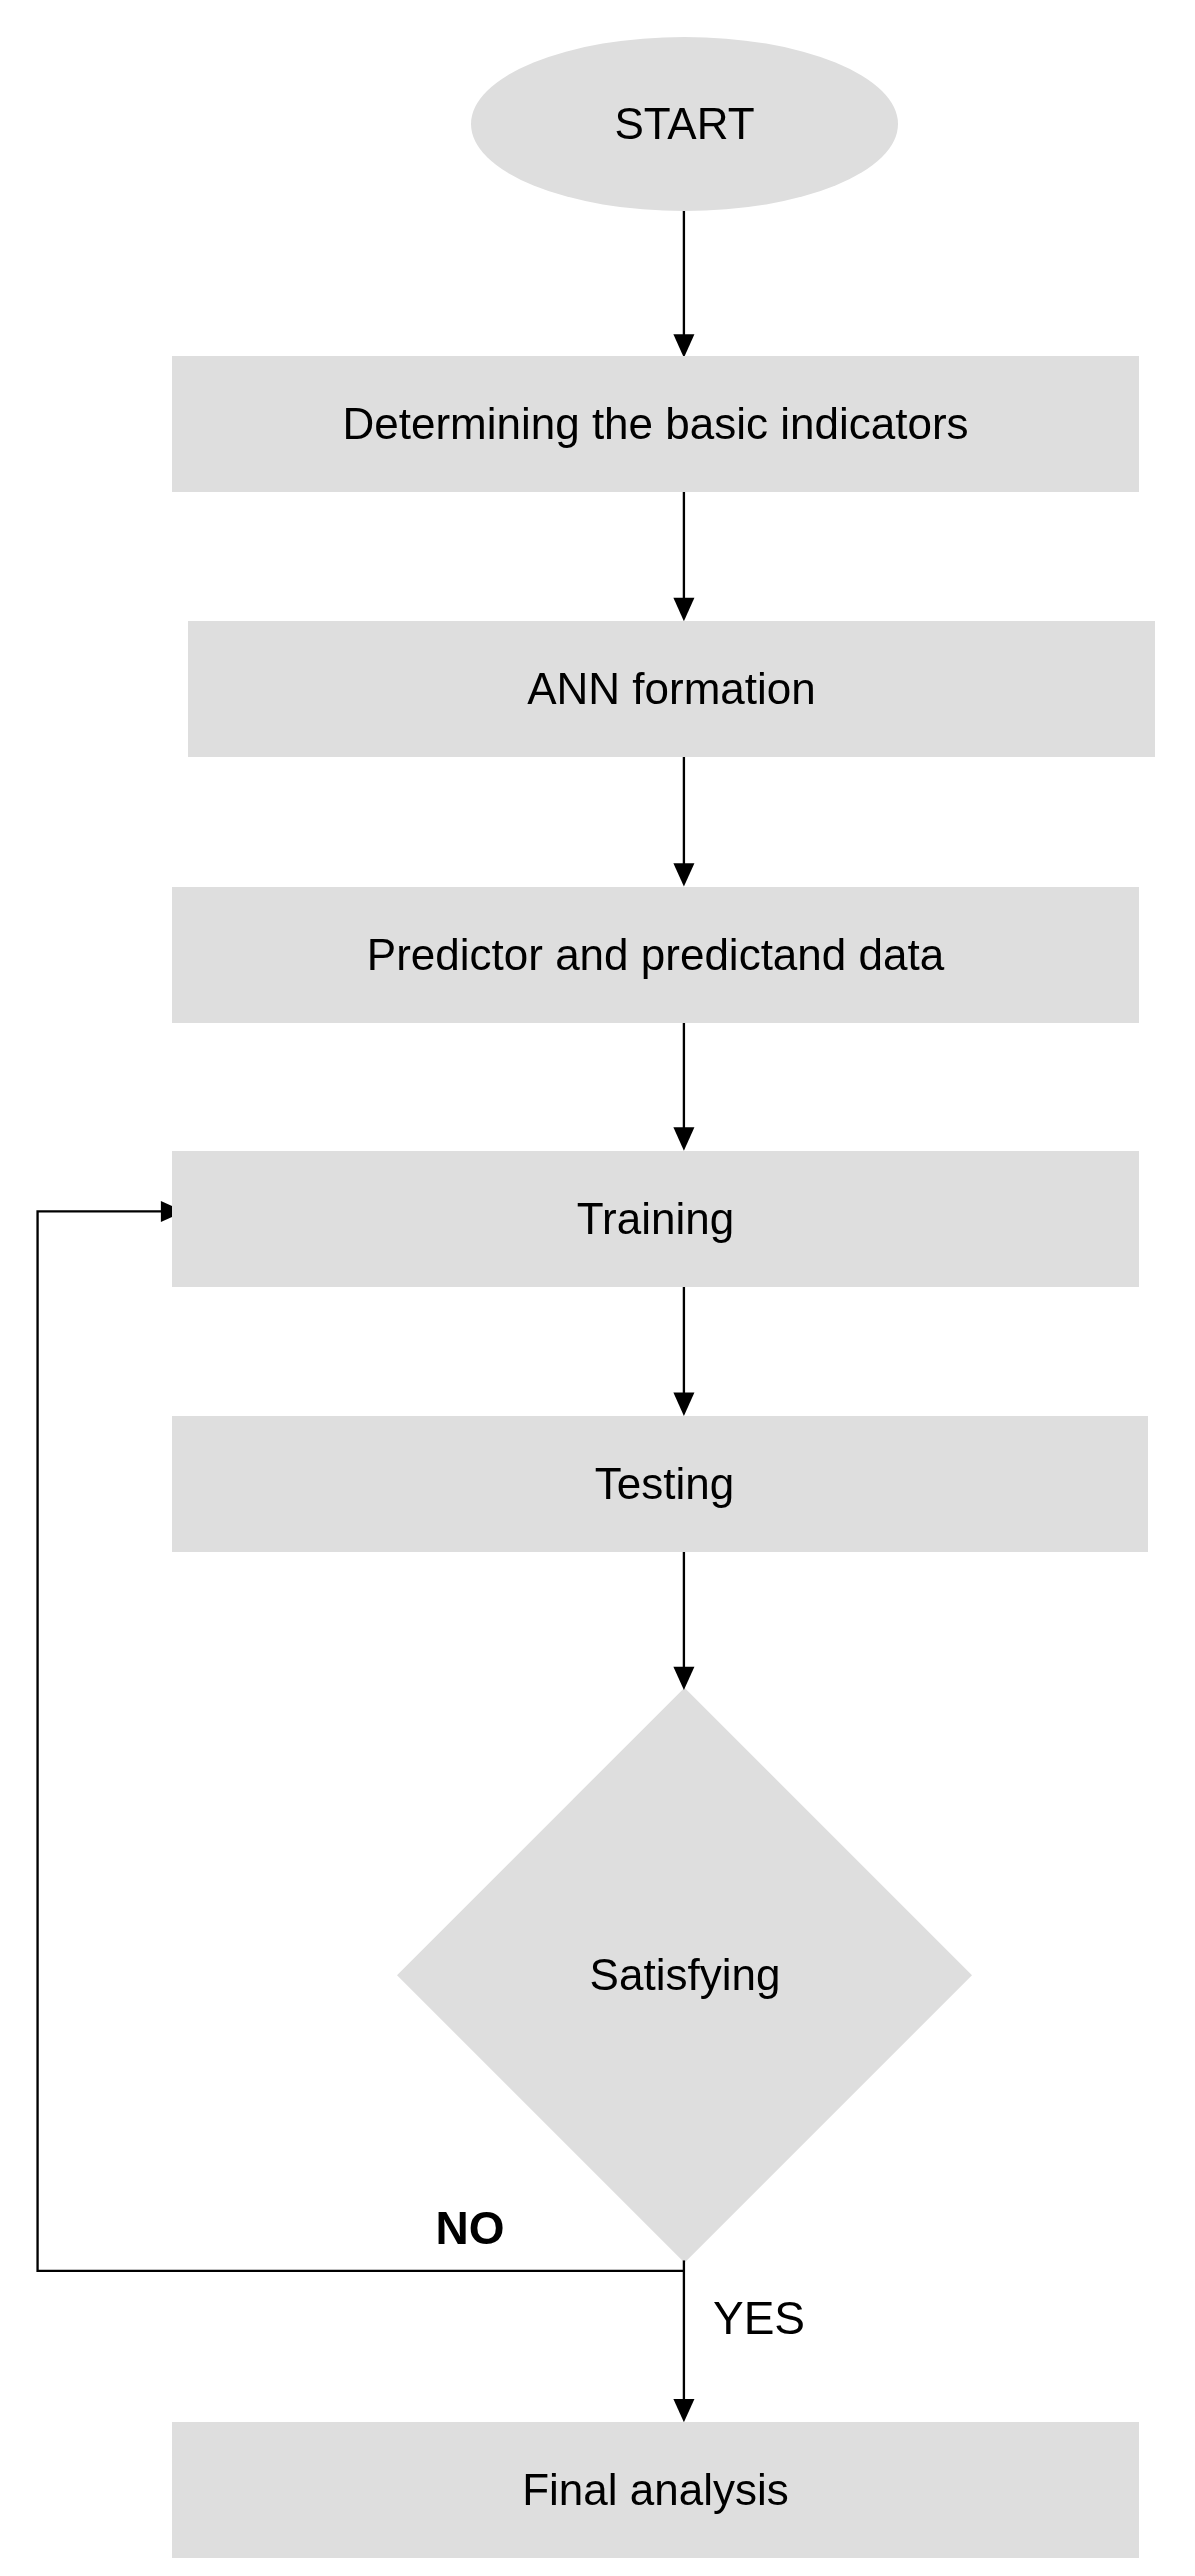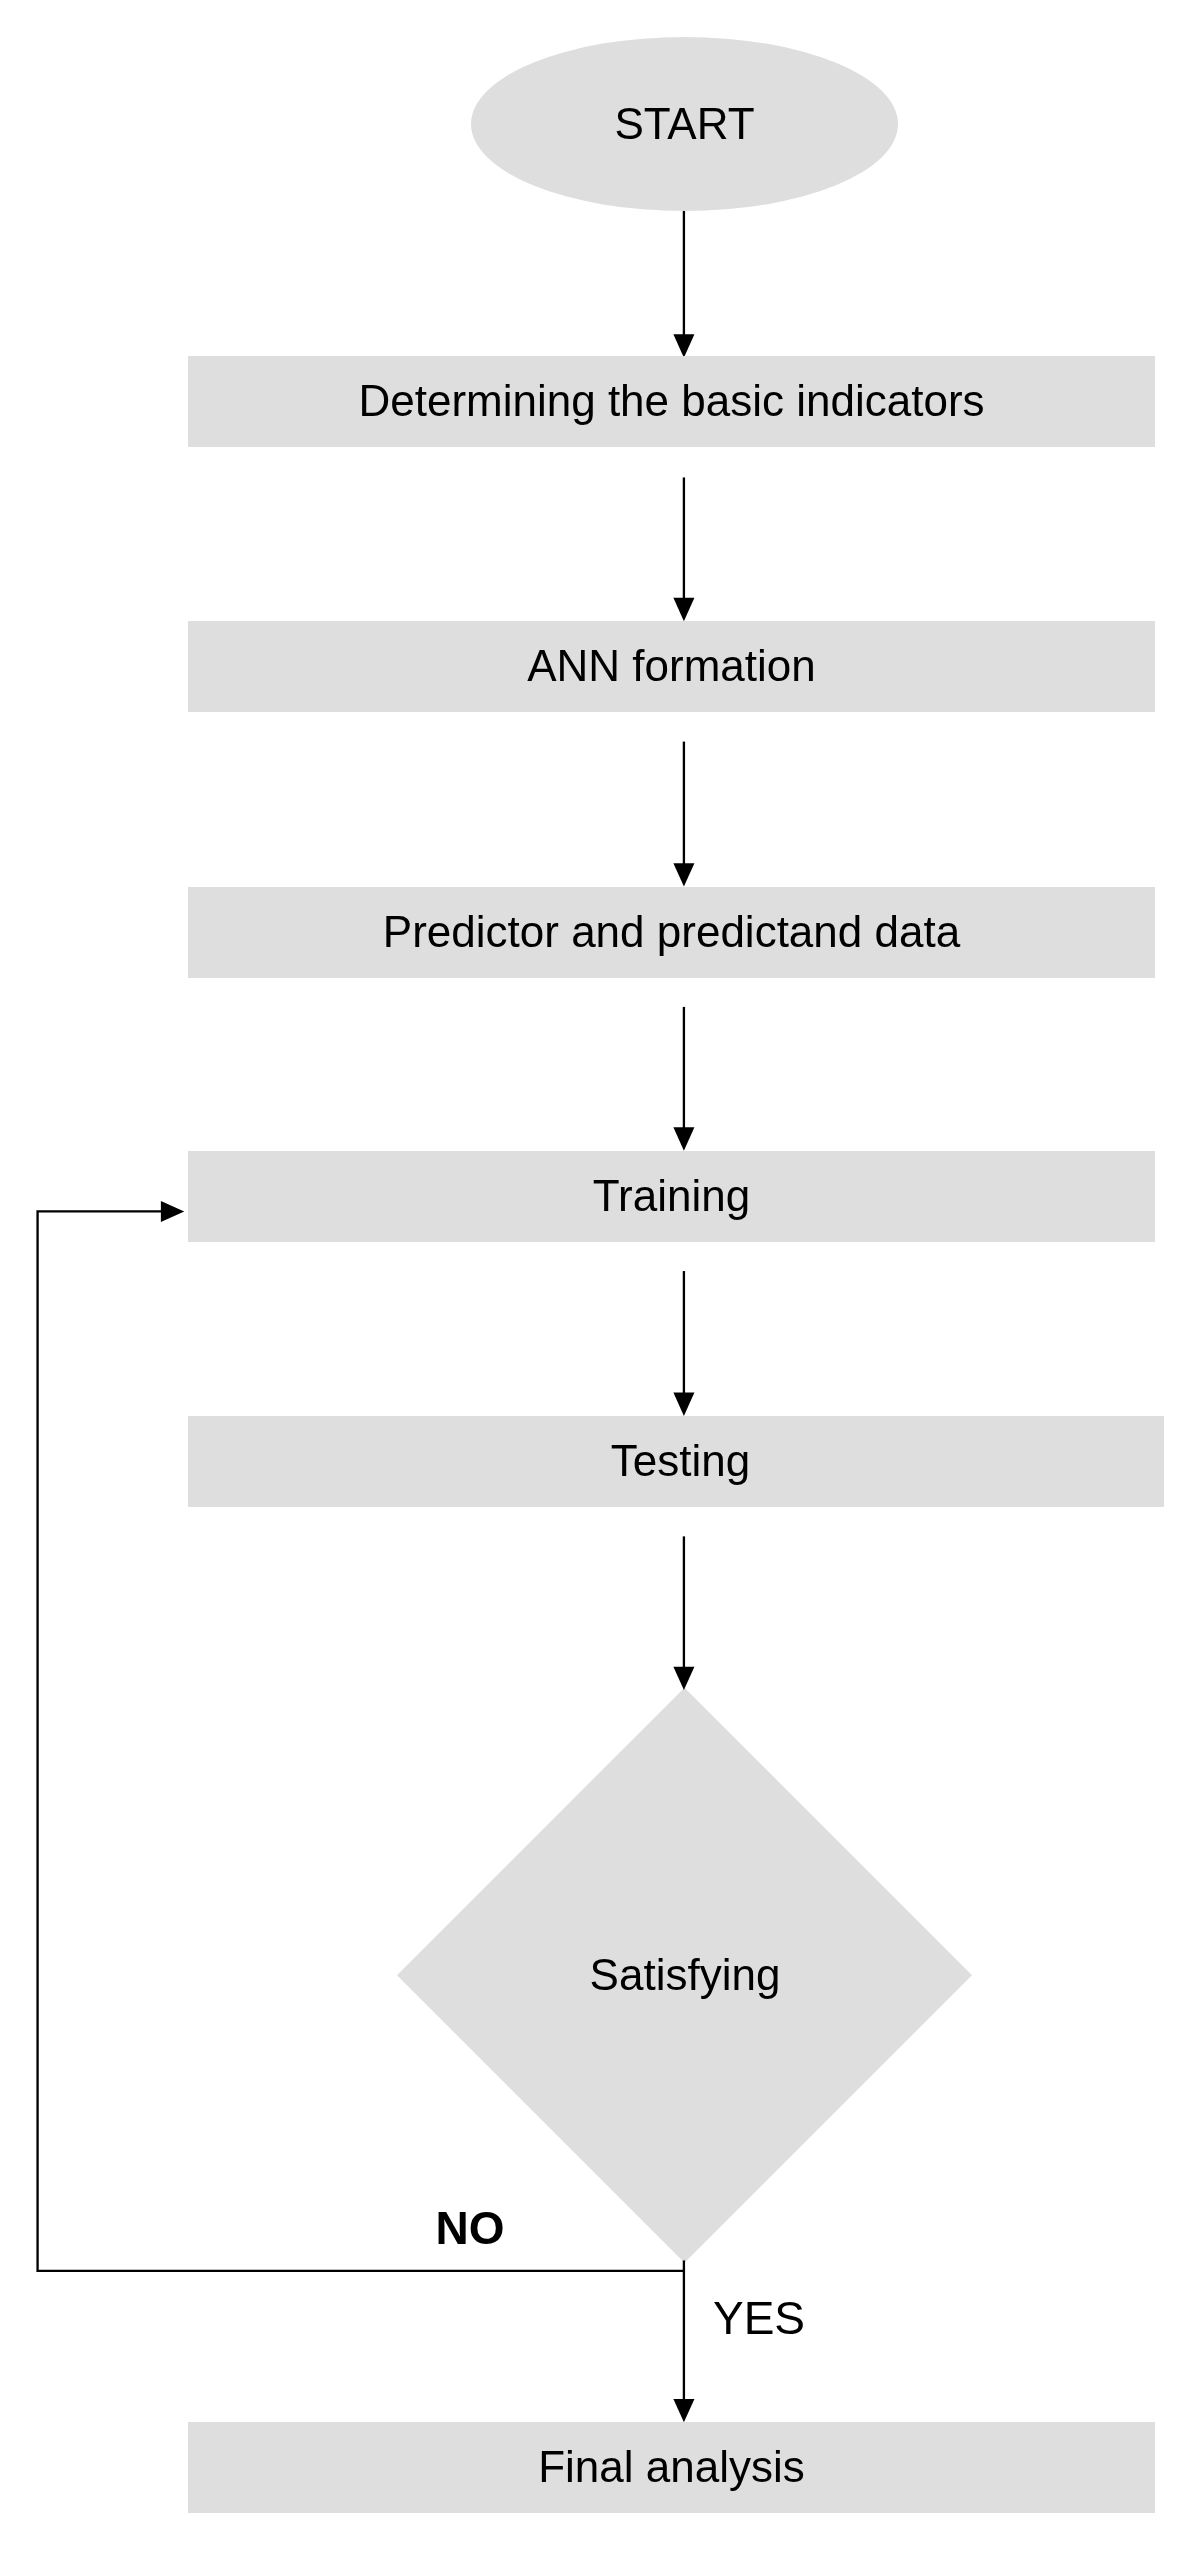--- a/index.html
+++ b/index.html
@@ -44,23 +44,23 @@
     display: flex;
     align-items: center;
     justify-content: center;
     text-align: center;
     font-size: 44px;
     line-height: 1.1;
     letter-spacing: 0px;
     color: var(--text-color, #000000);
   }
   .node.process {
-    left: 188px;
+    left: 172px;
     width: 967px;
-    height: 91px;
+    height: 136px;
     background: var(--shape-fill, #dedede);
     align-items: center;
   }
   .node.terminator {
     left: 471px;
     top: 37px;
     width: 427px;
     height: 174px;
     background: var(--shape-fill, #dedede);
     border-radius: 50%;
@@ -115,21 +115,21 @@
   </svg>
 
   <div class="node terminator">
     <span>START</span>
   </div>
 
   <div class="node process" style="top:356px;">
     <span>Determining the basic indicators</span>
   </div>
 
-  <div class="node process" style="top:621px;">
+  <div class="node process" style="top:621px;margin-left:16px;">
     <span>ANN formation</span>
   </div>
 
   <div class="node process" style="top:887px;">
     <span>Predictor and predictand data</span>
   </div>
 
   <div class="node process" style="top:1151px;">
     <span>Training</span>
   </div>

